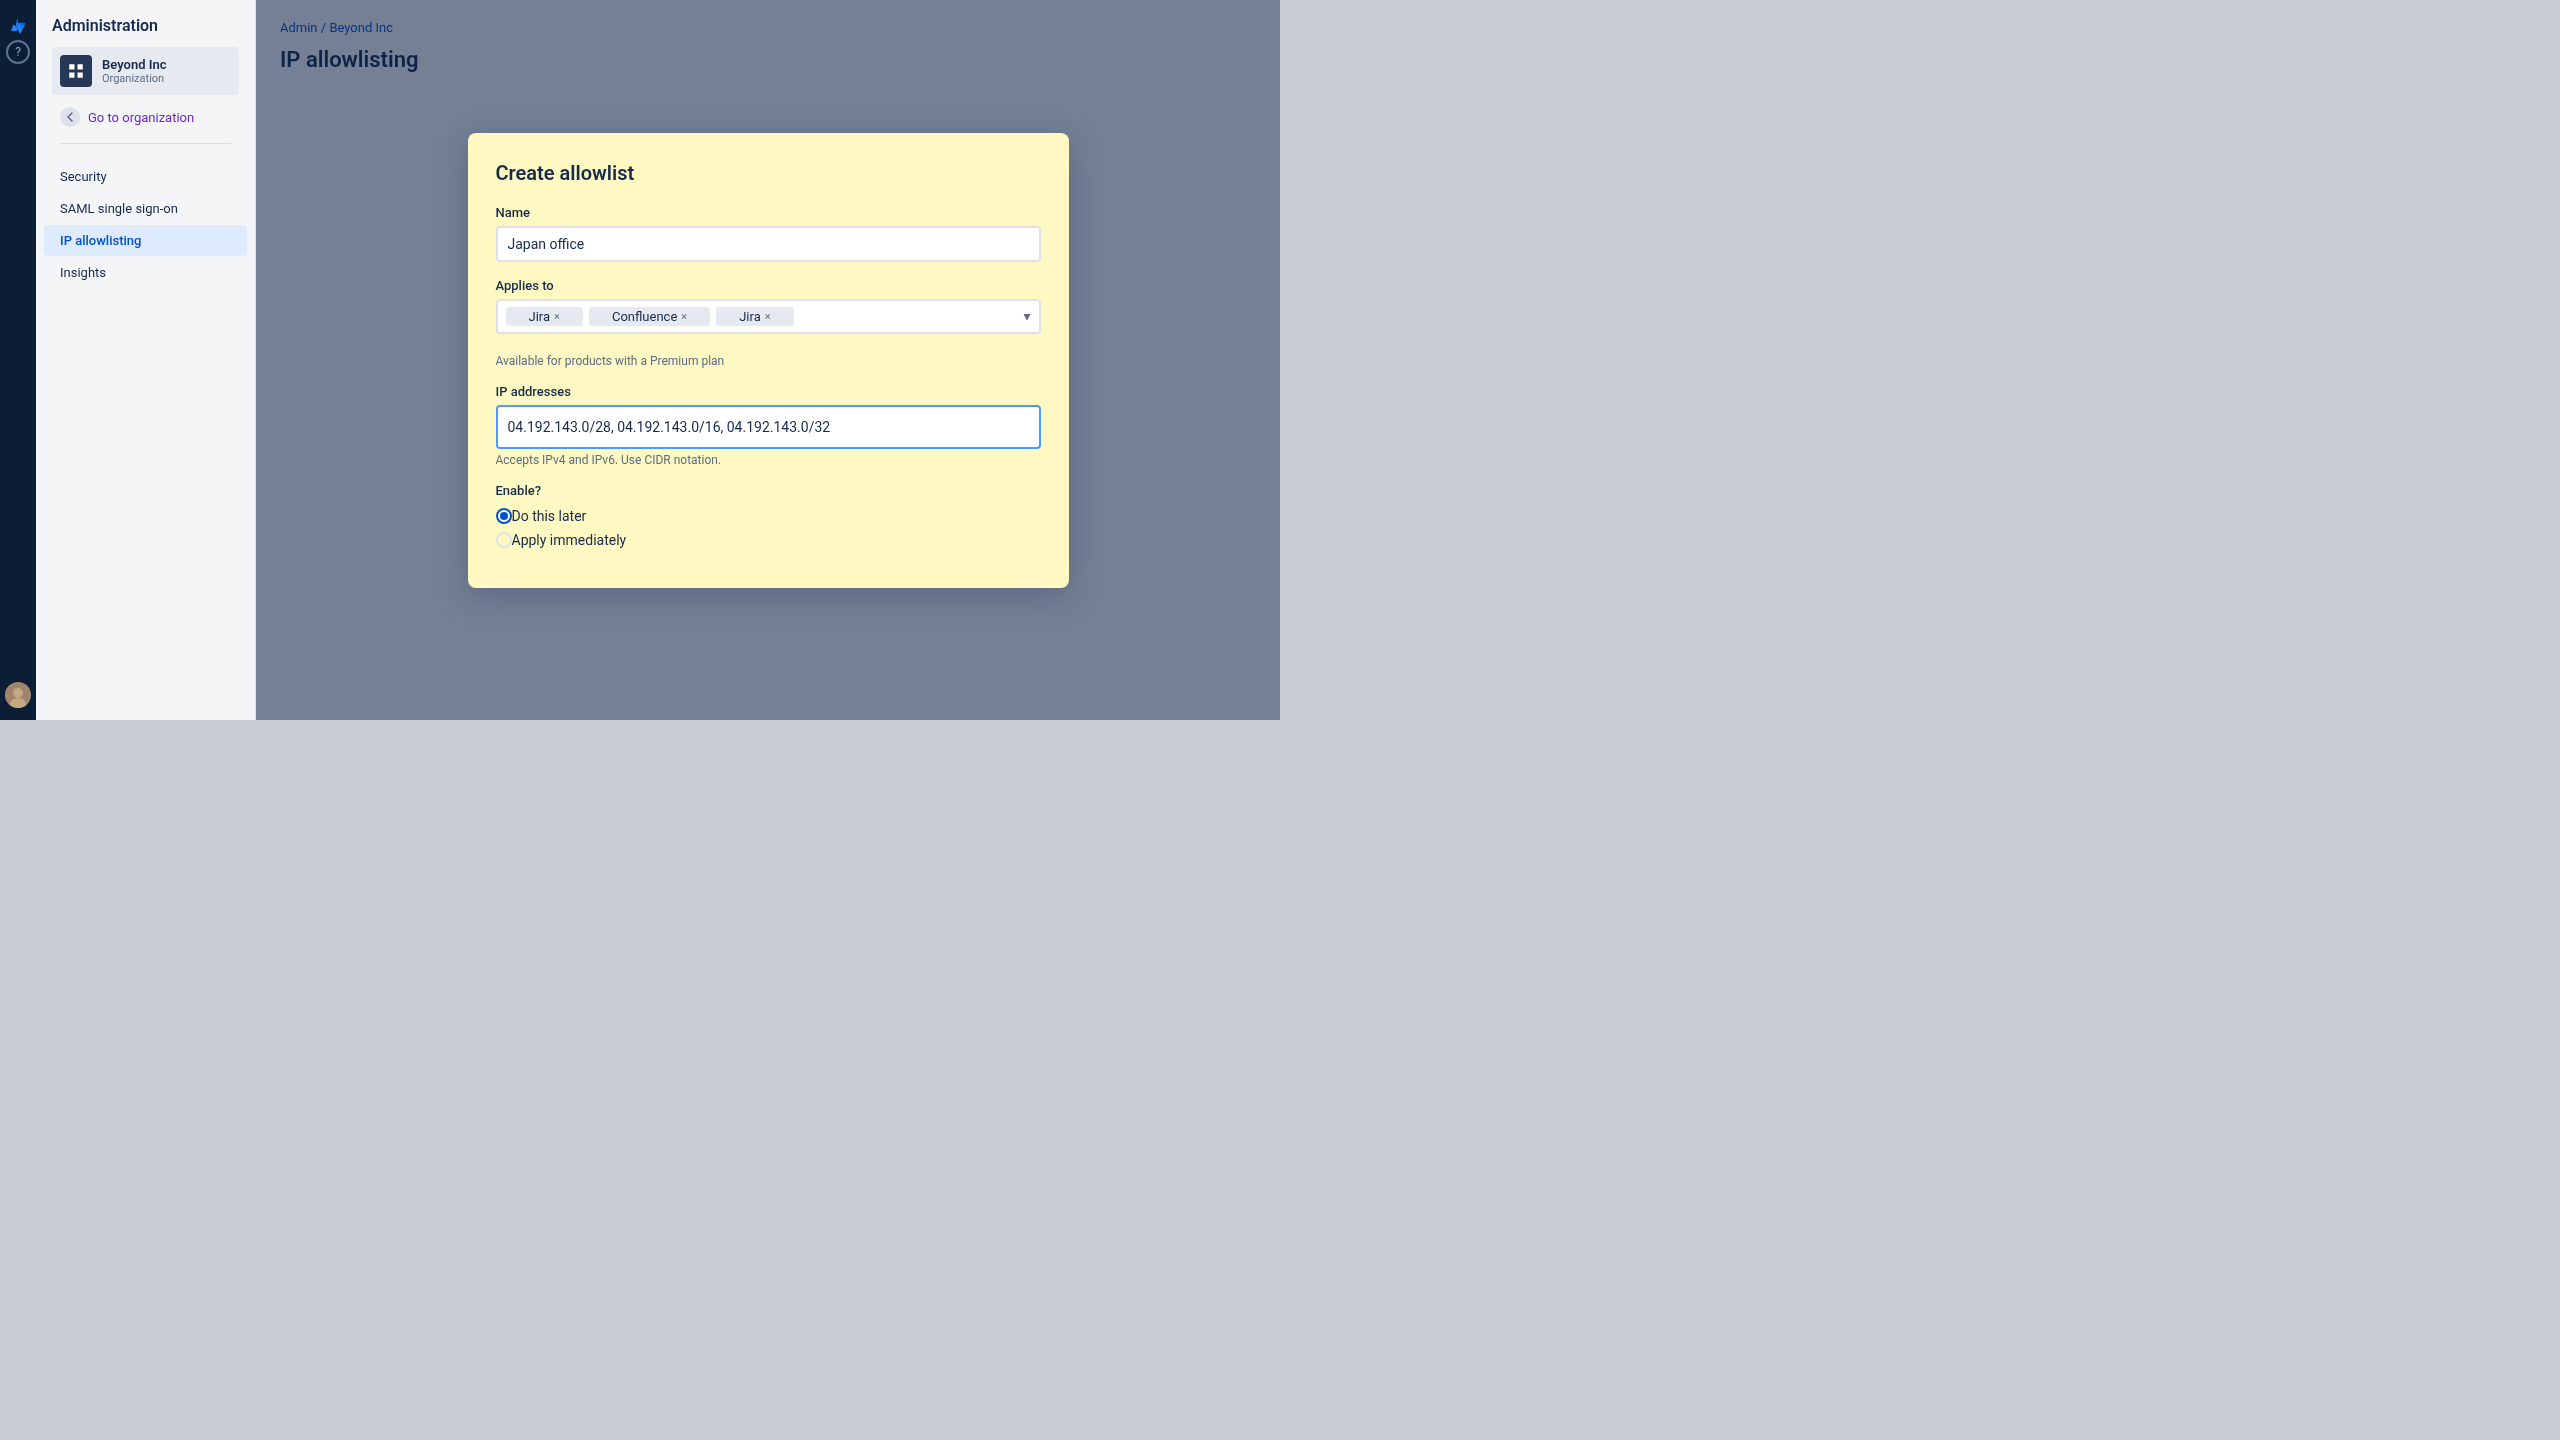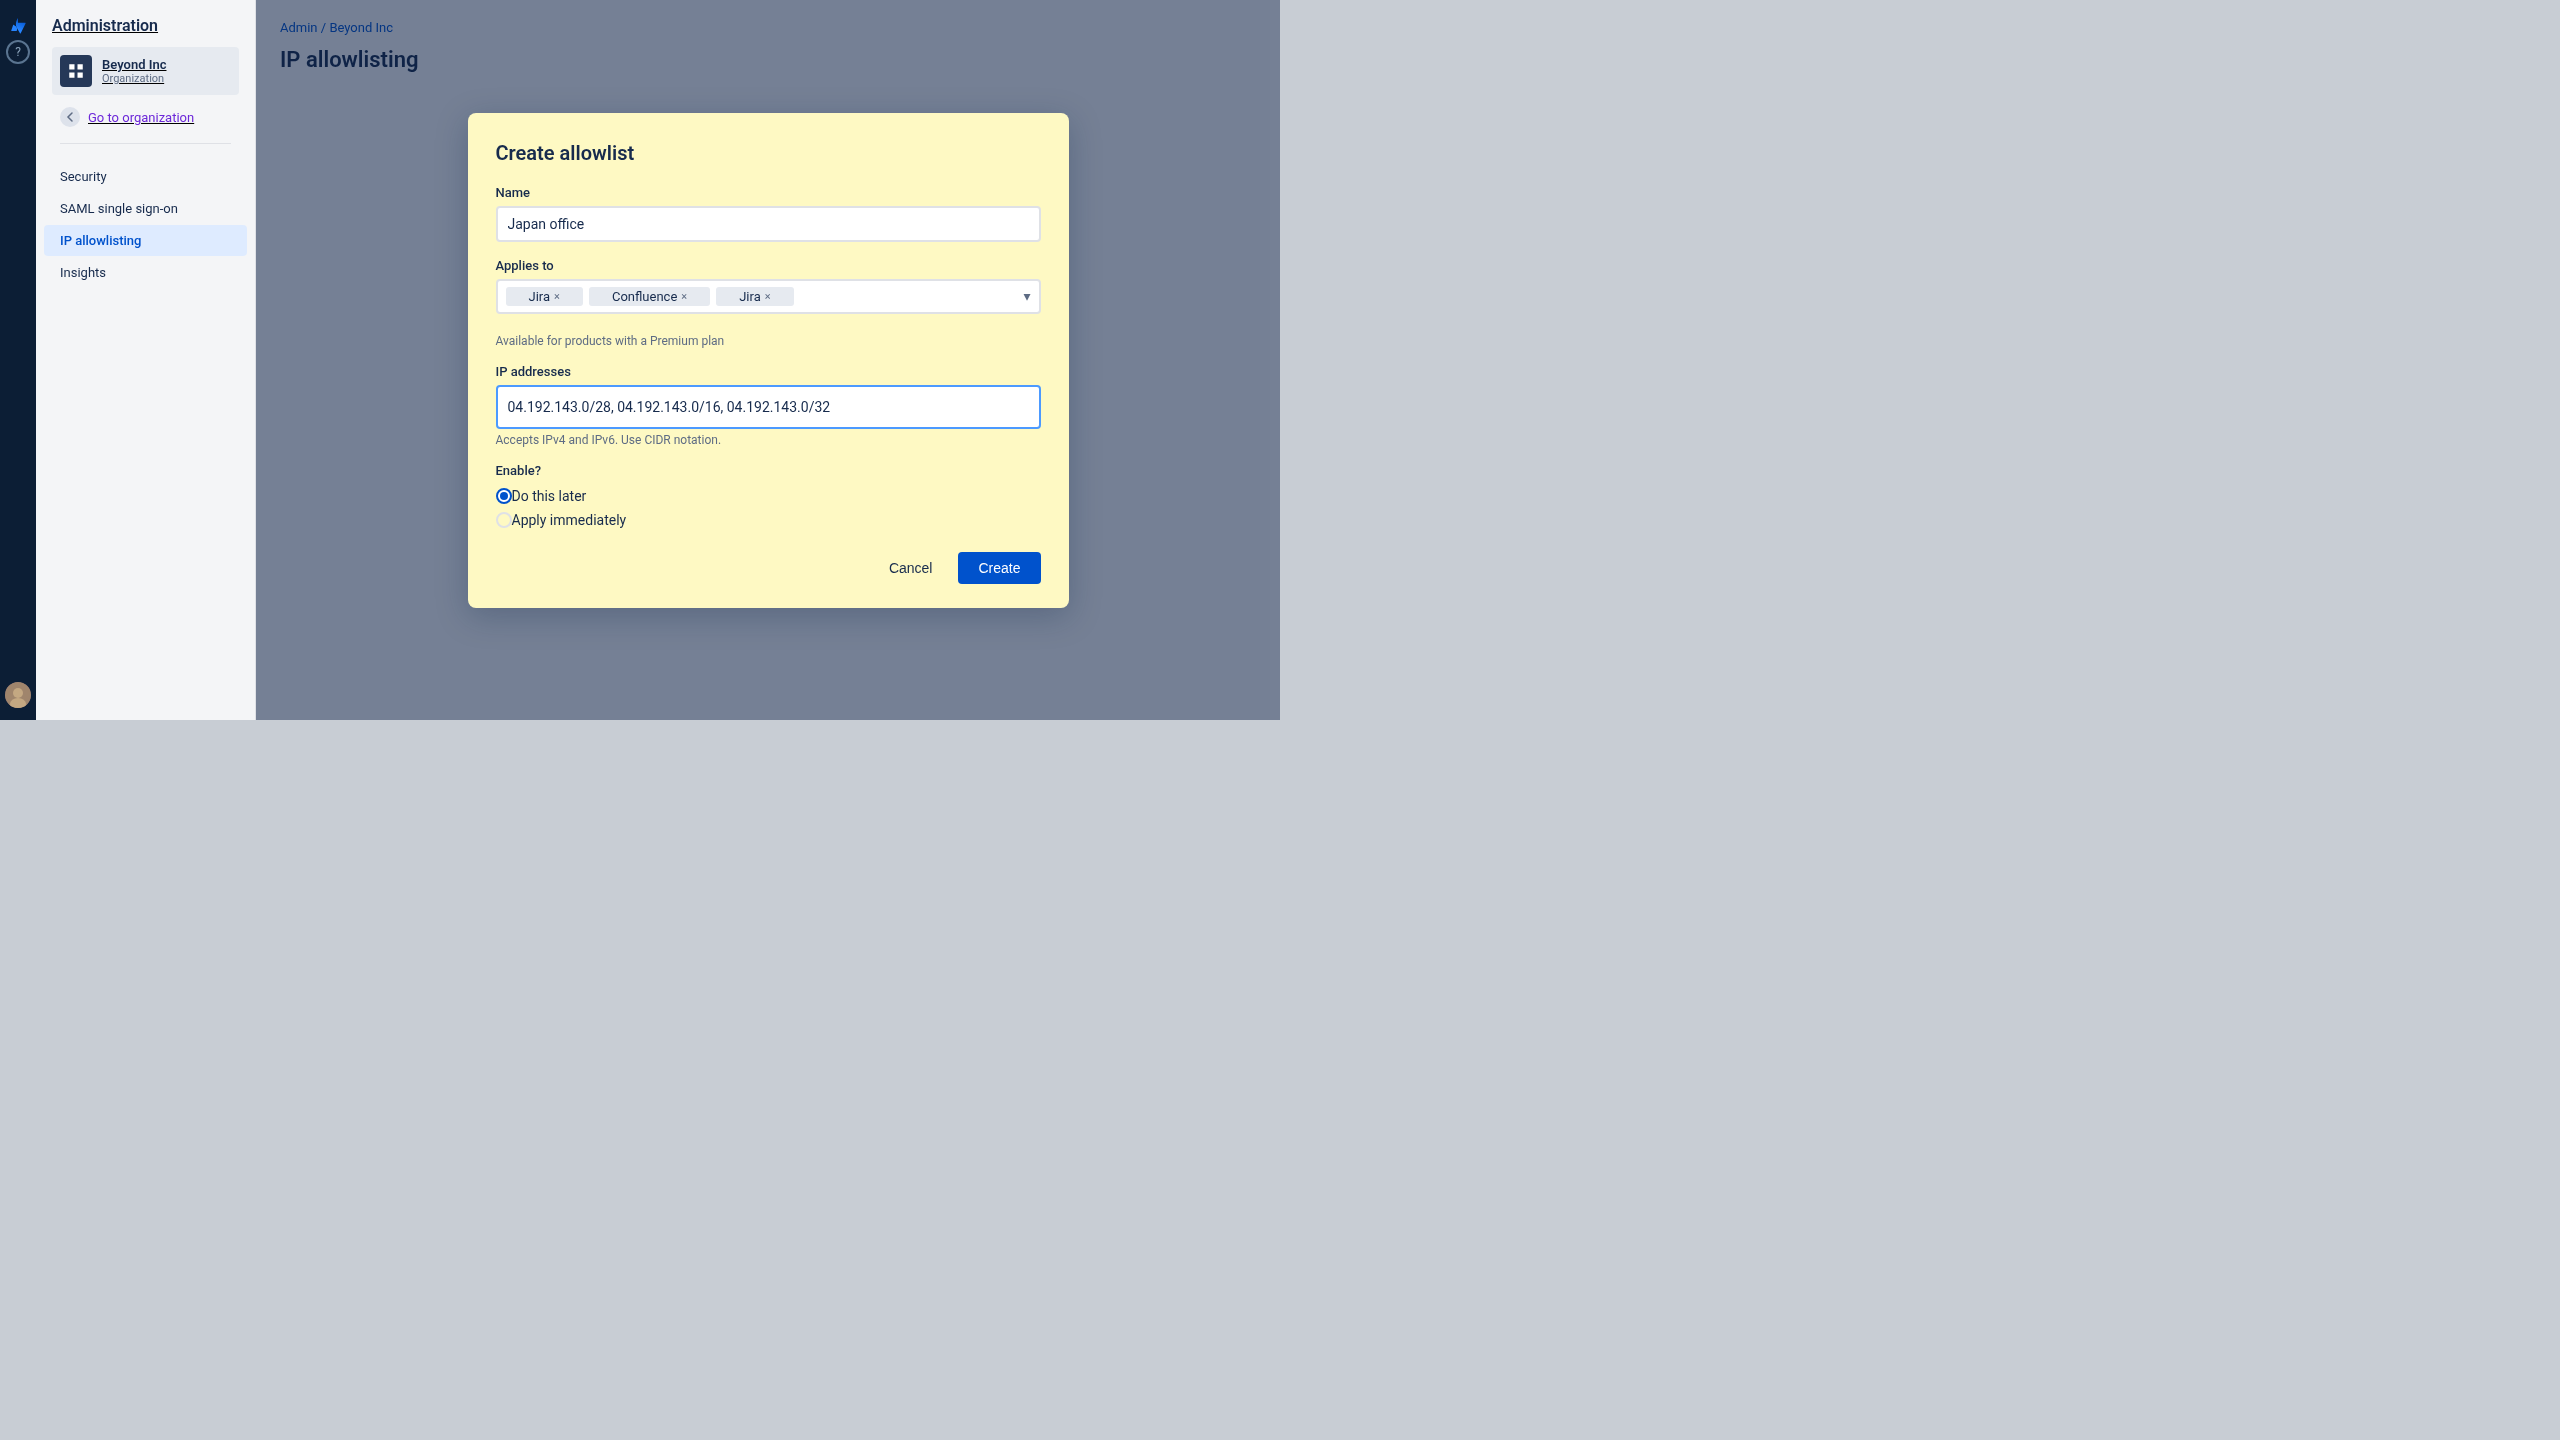--- a/index.html
+++ b/index.html
@@ -57,21 +57,20 @@
     .left-panel {
       width: 220px;
       background: #f4f5f7;
       border-right: 1px solid #dfe1e6;
       display: flex;
       flex-direction: column;
       flex-shrink: 0;
     }
     .left-panel-header {
       padding: 16px 16px 8px 16px;
-      text-decoration: underline;
     }
     .admin-title {
       font-size: 16px;
       font-weight: 600;
       color: #172b4d;
       margin-bottom: 12px;
     }
     .org-item {
       display: flex;
       align-items: center;
@@ -465,19 +464,15 @@
             </div>
             <span>Do this later</span>
           </label>
           <label class="radio-item">
             <div class="radio-circle"></div>
             <span>Apply immediately</span>
           </label>
         </div>
       </div>
 
-      <div class="modal-footer">
-        <button class="btn-cancel">Cancel</button>
-        <button class="btn-create">Create</button>
-      </div>
     </div>
   </div>
 </div>
 
 </body></html>

